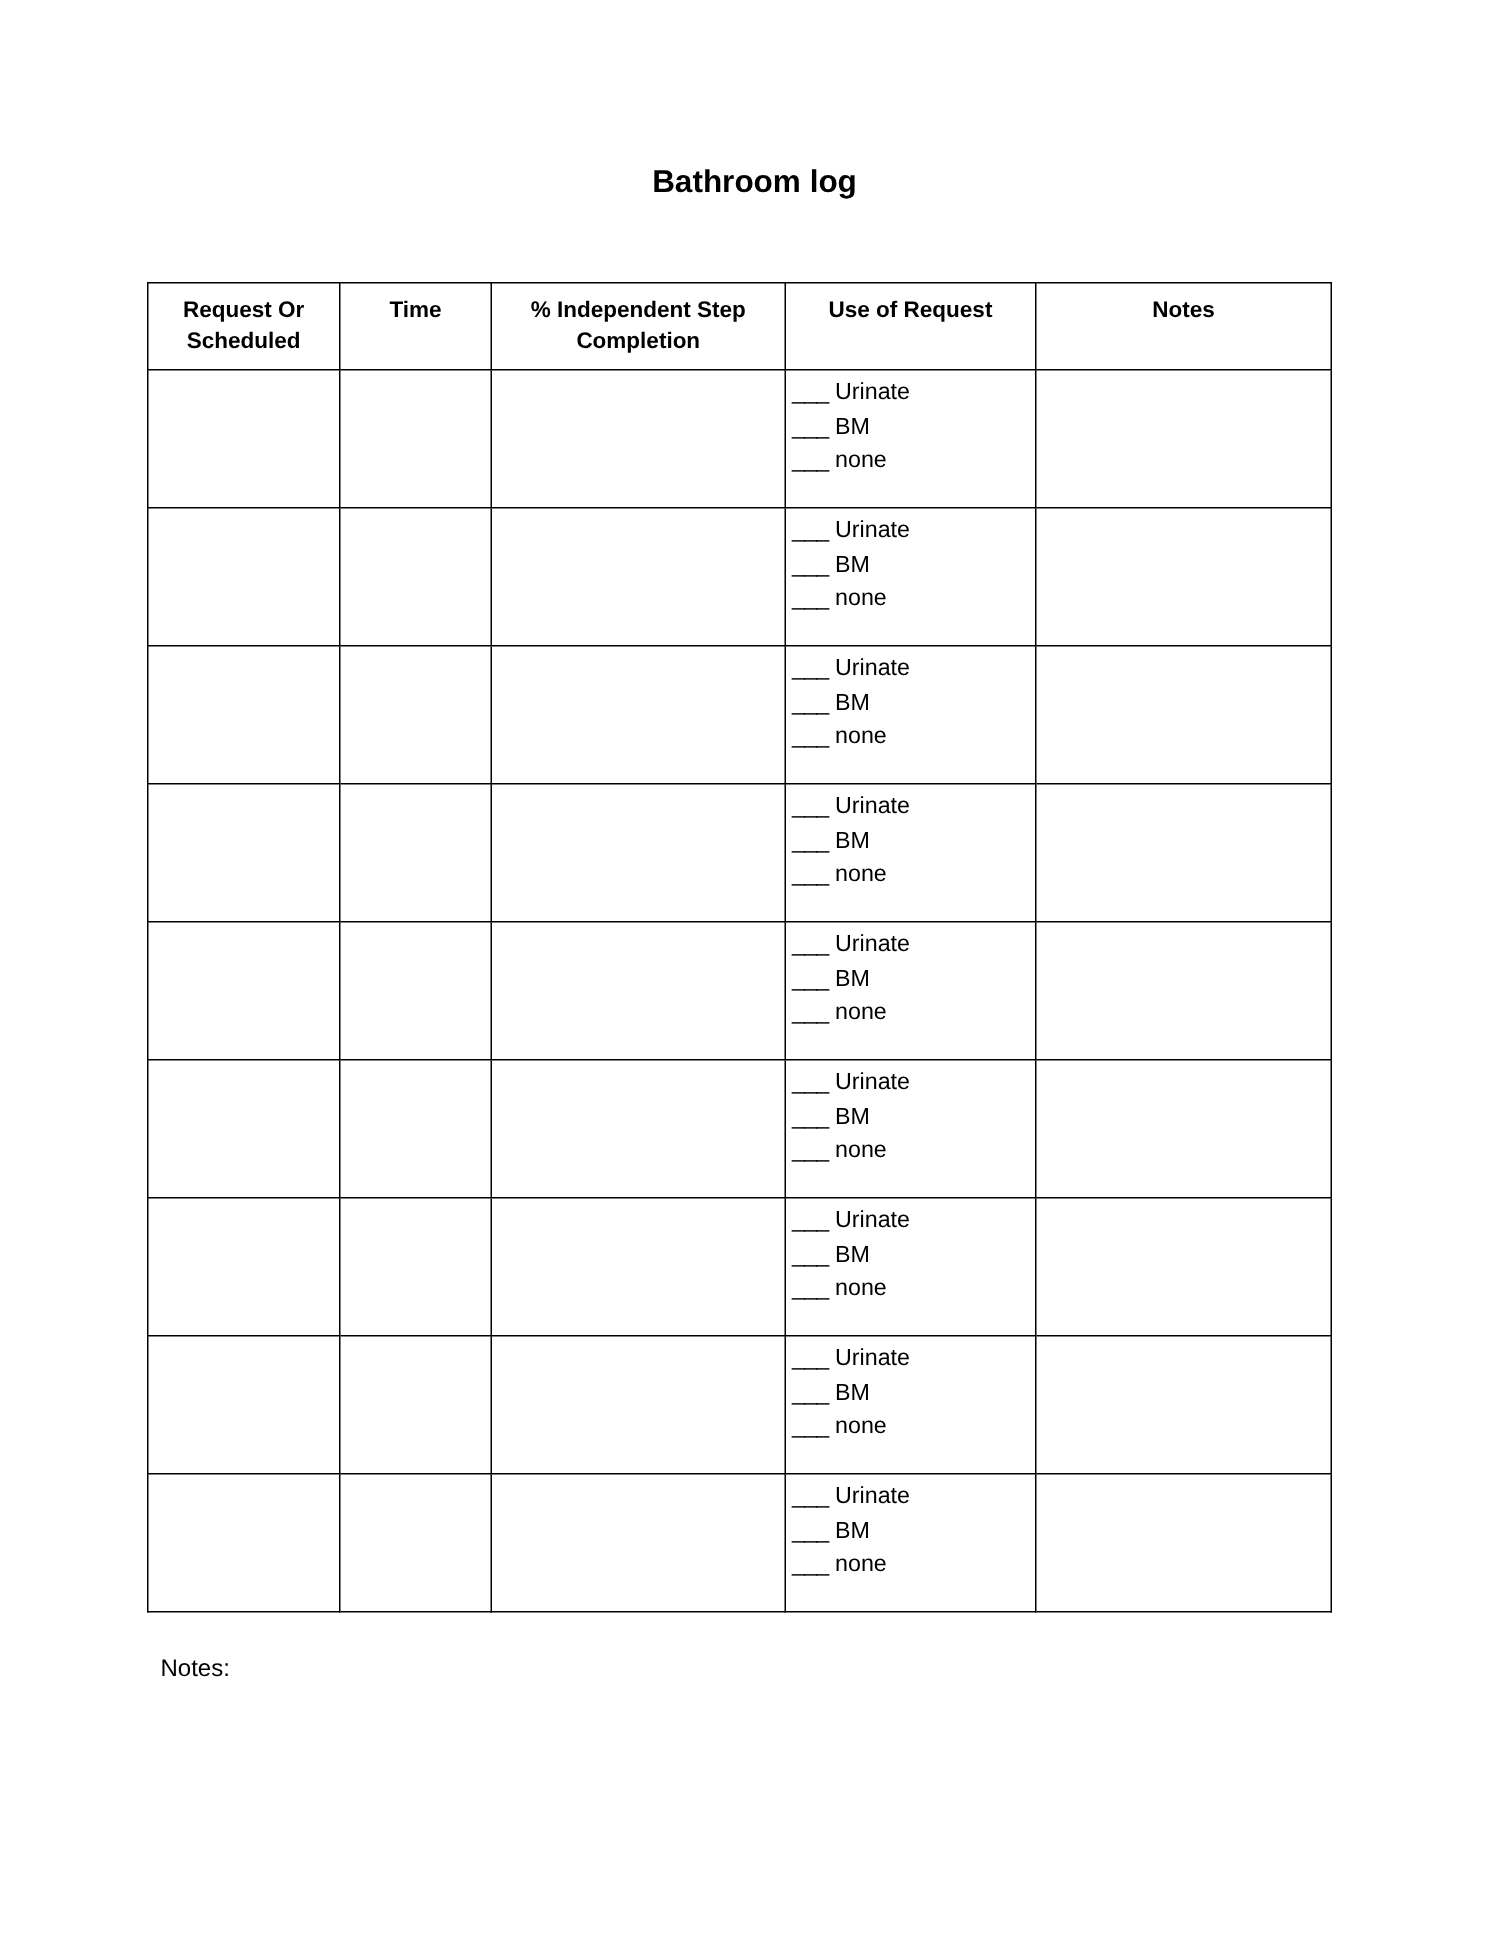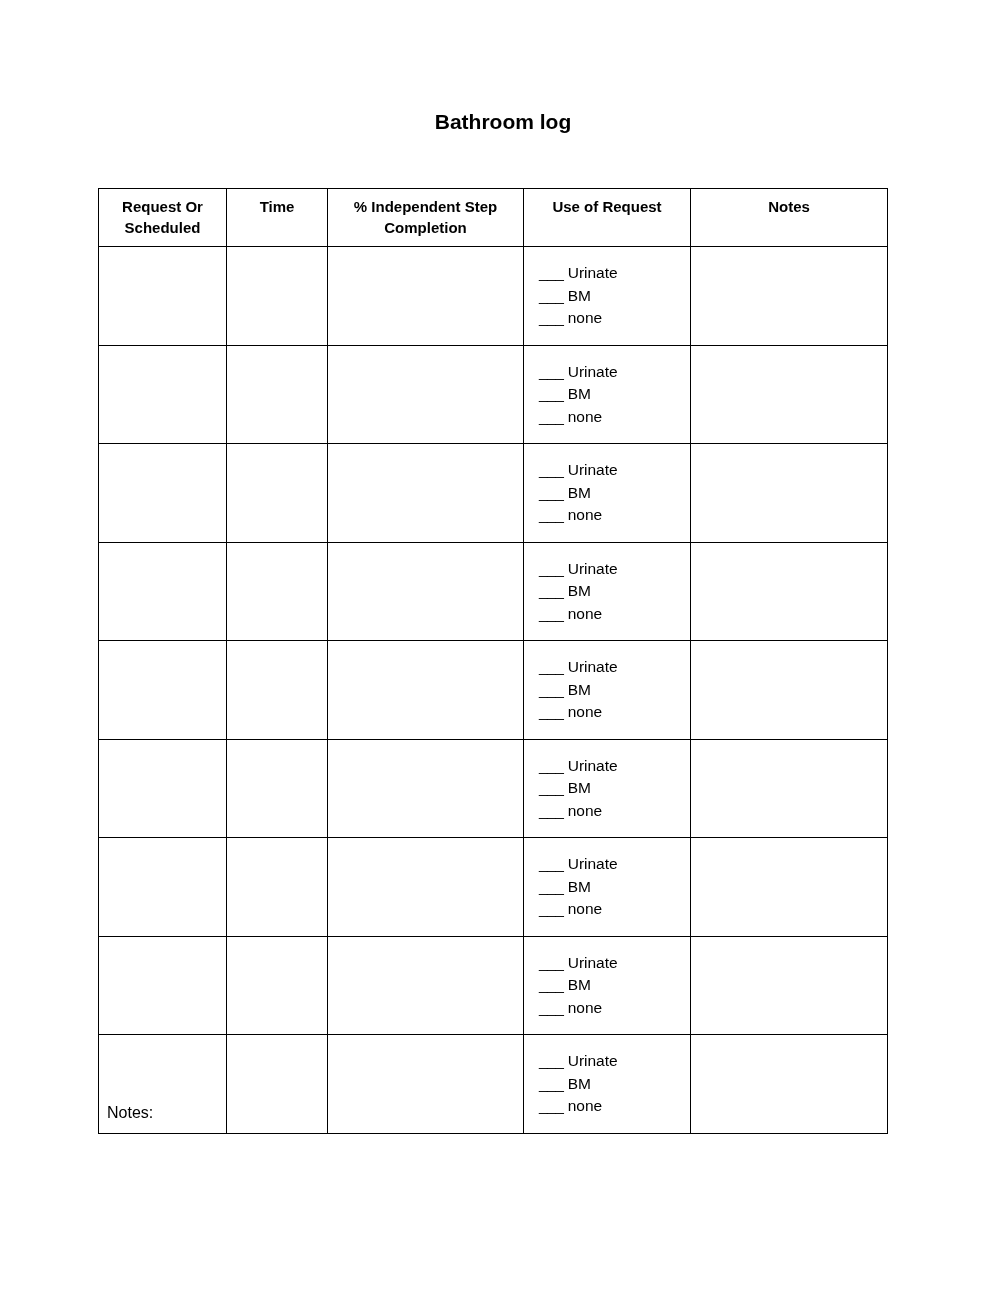--- a/index.html
+++ b/index.html
@@ -105,21 +105,21 @@
   col.c-request   { width: 128px; }
   col.c-time      { width: 101px; }
   col.c-percent   { width: 196px; }
   col.c-use       { width: 167px; }
   col.c-notes     { width: 197px; }
 
   .use-cell {
     padding: 7px 0 0 12px;
   }
   .use-list {
-    margin: 15px;
+    margin: 4px;
     padding: 0;
     list-style: none;
   }
   .use-list li {
     font-size: 15.5px;
     line-height: 22.5px;
     white-space: nowrap;
     font-weight: normal;
   }
   .blank-rule {

